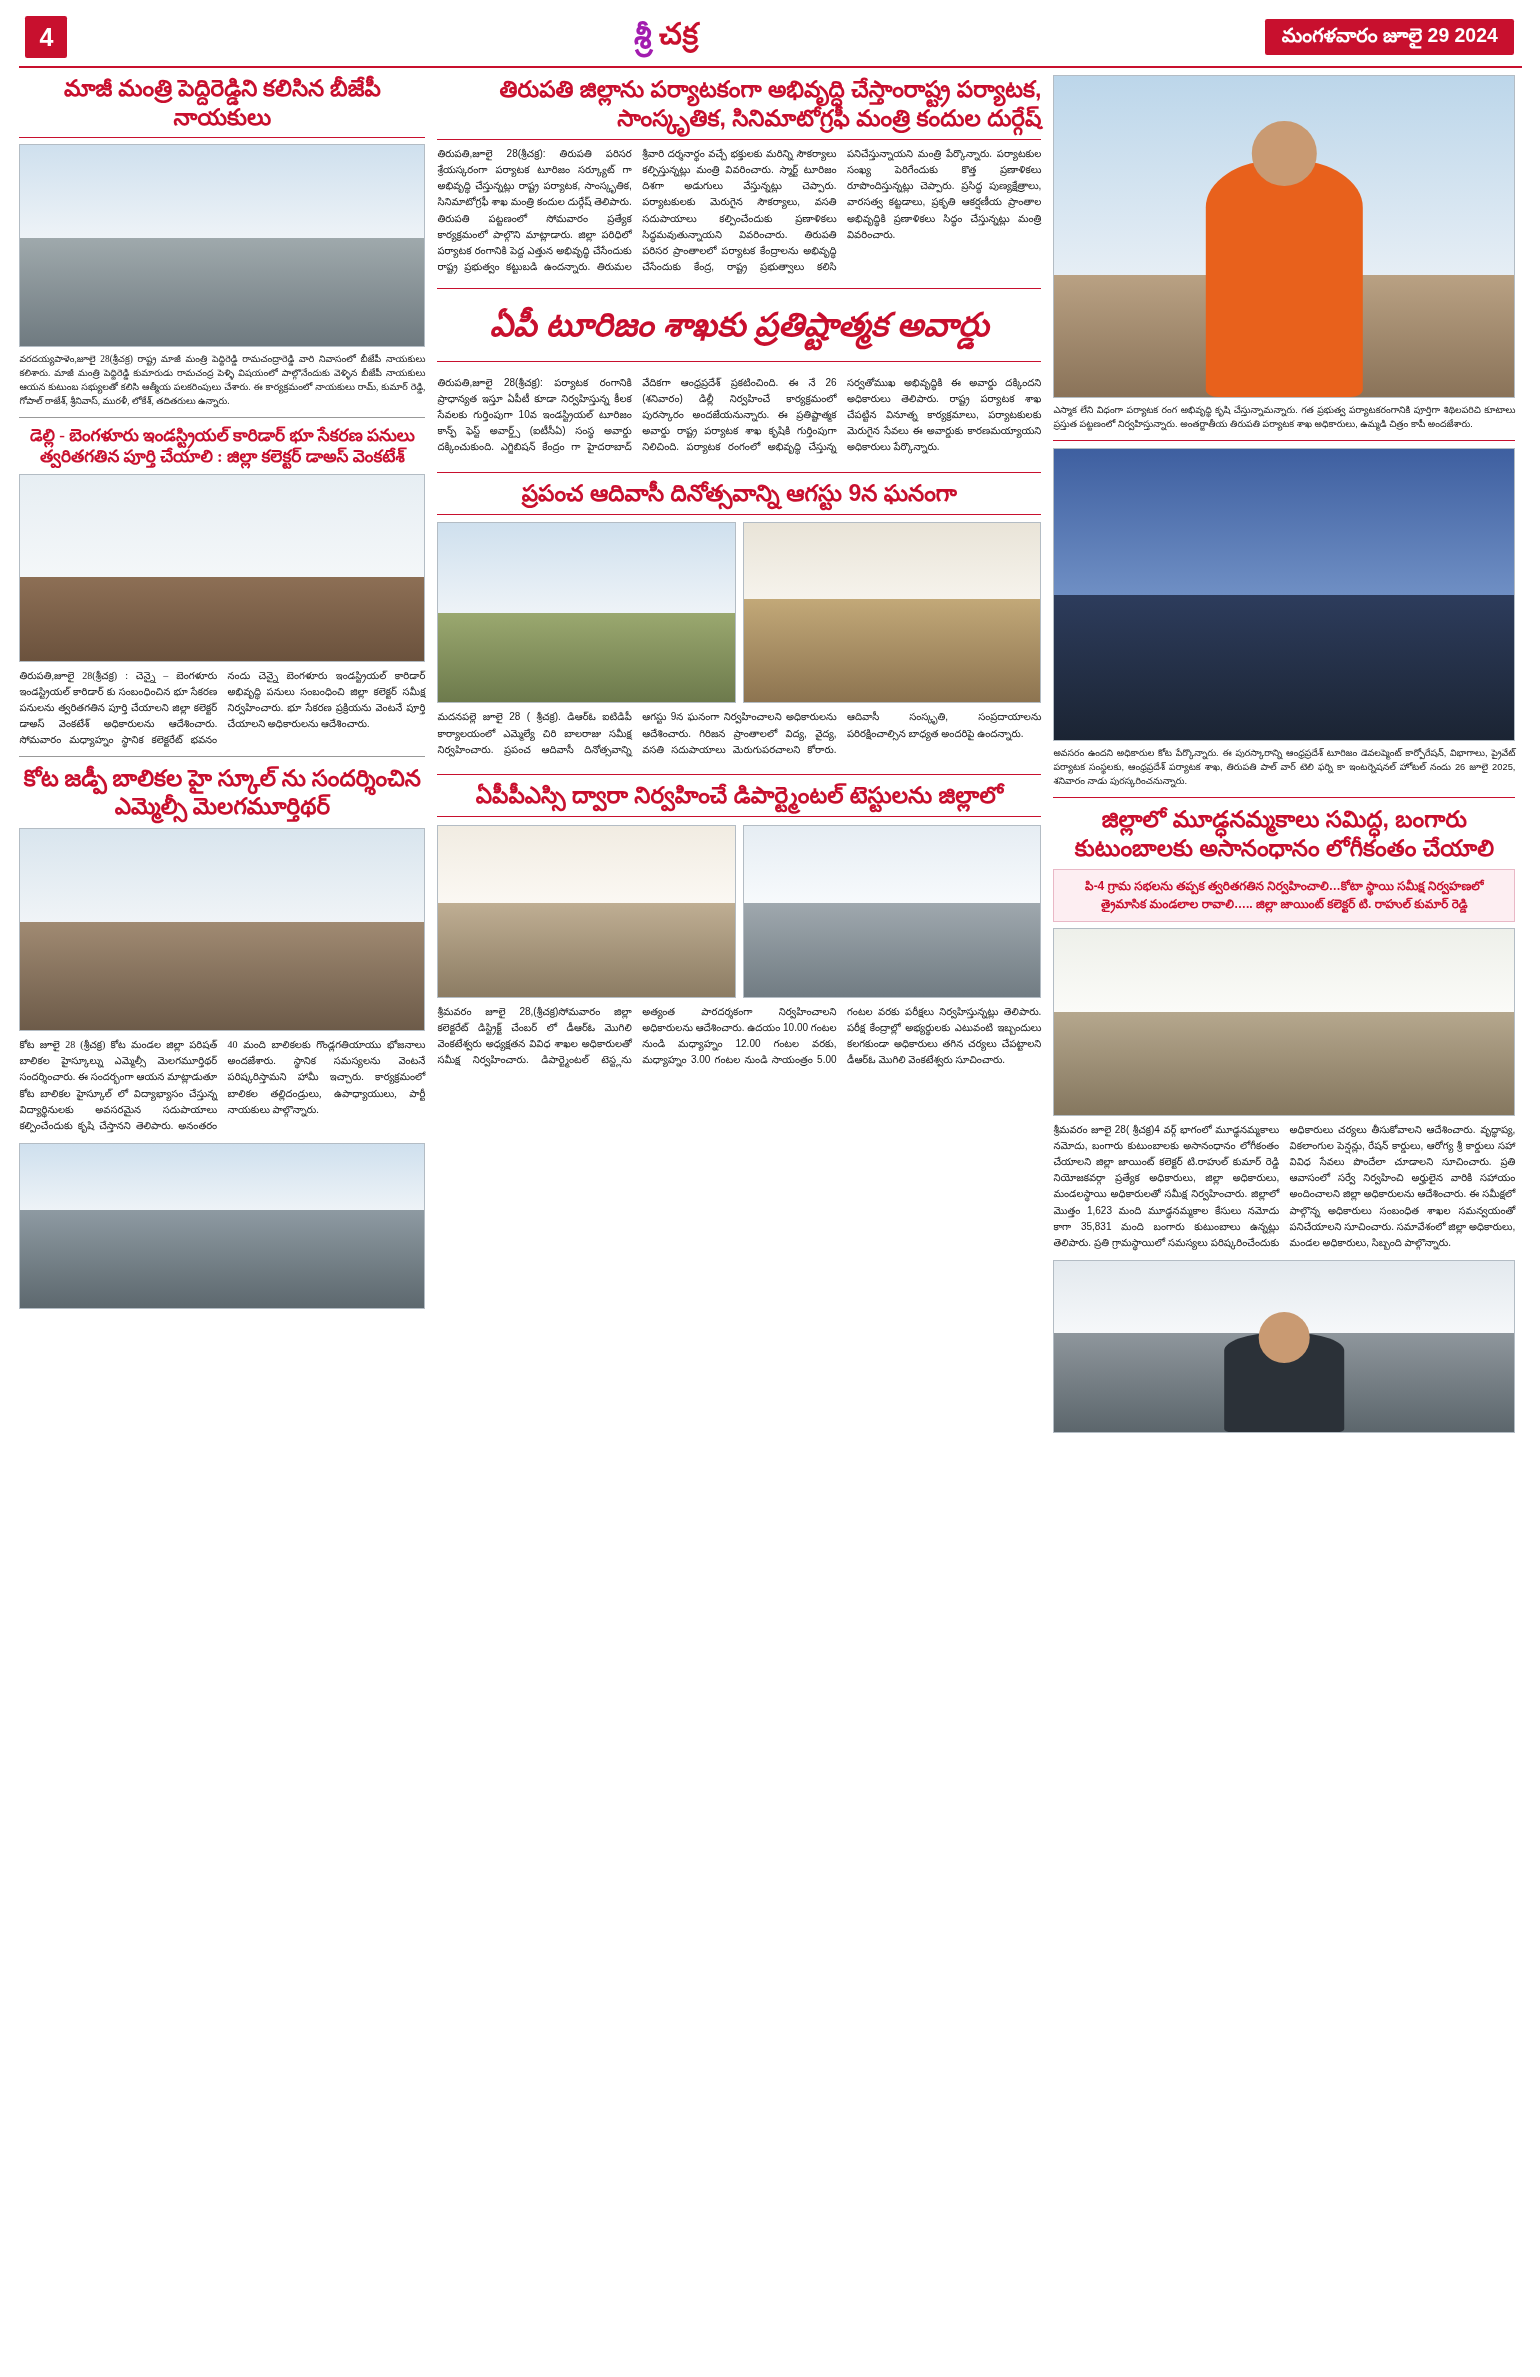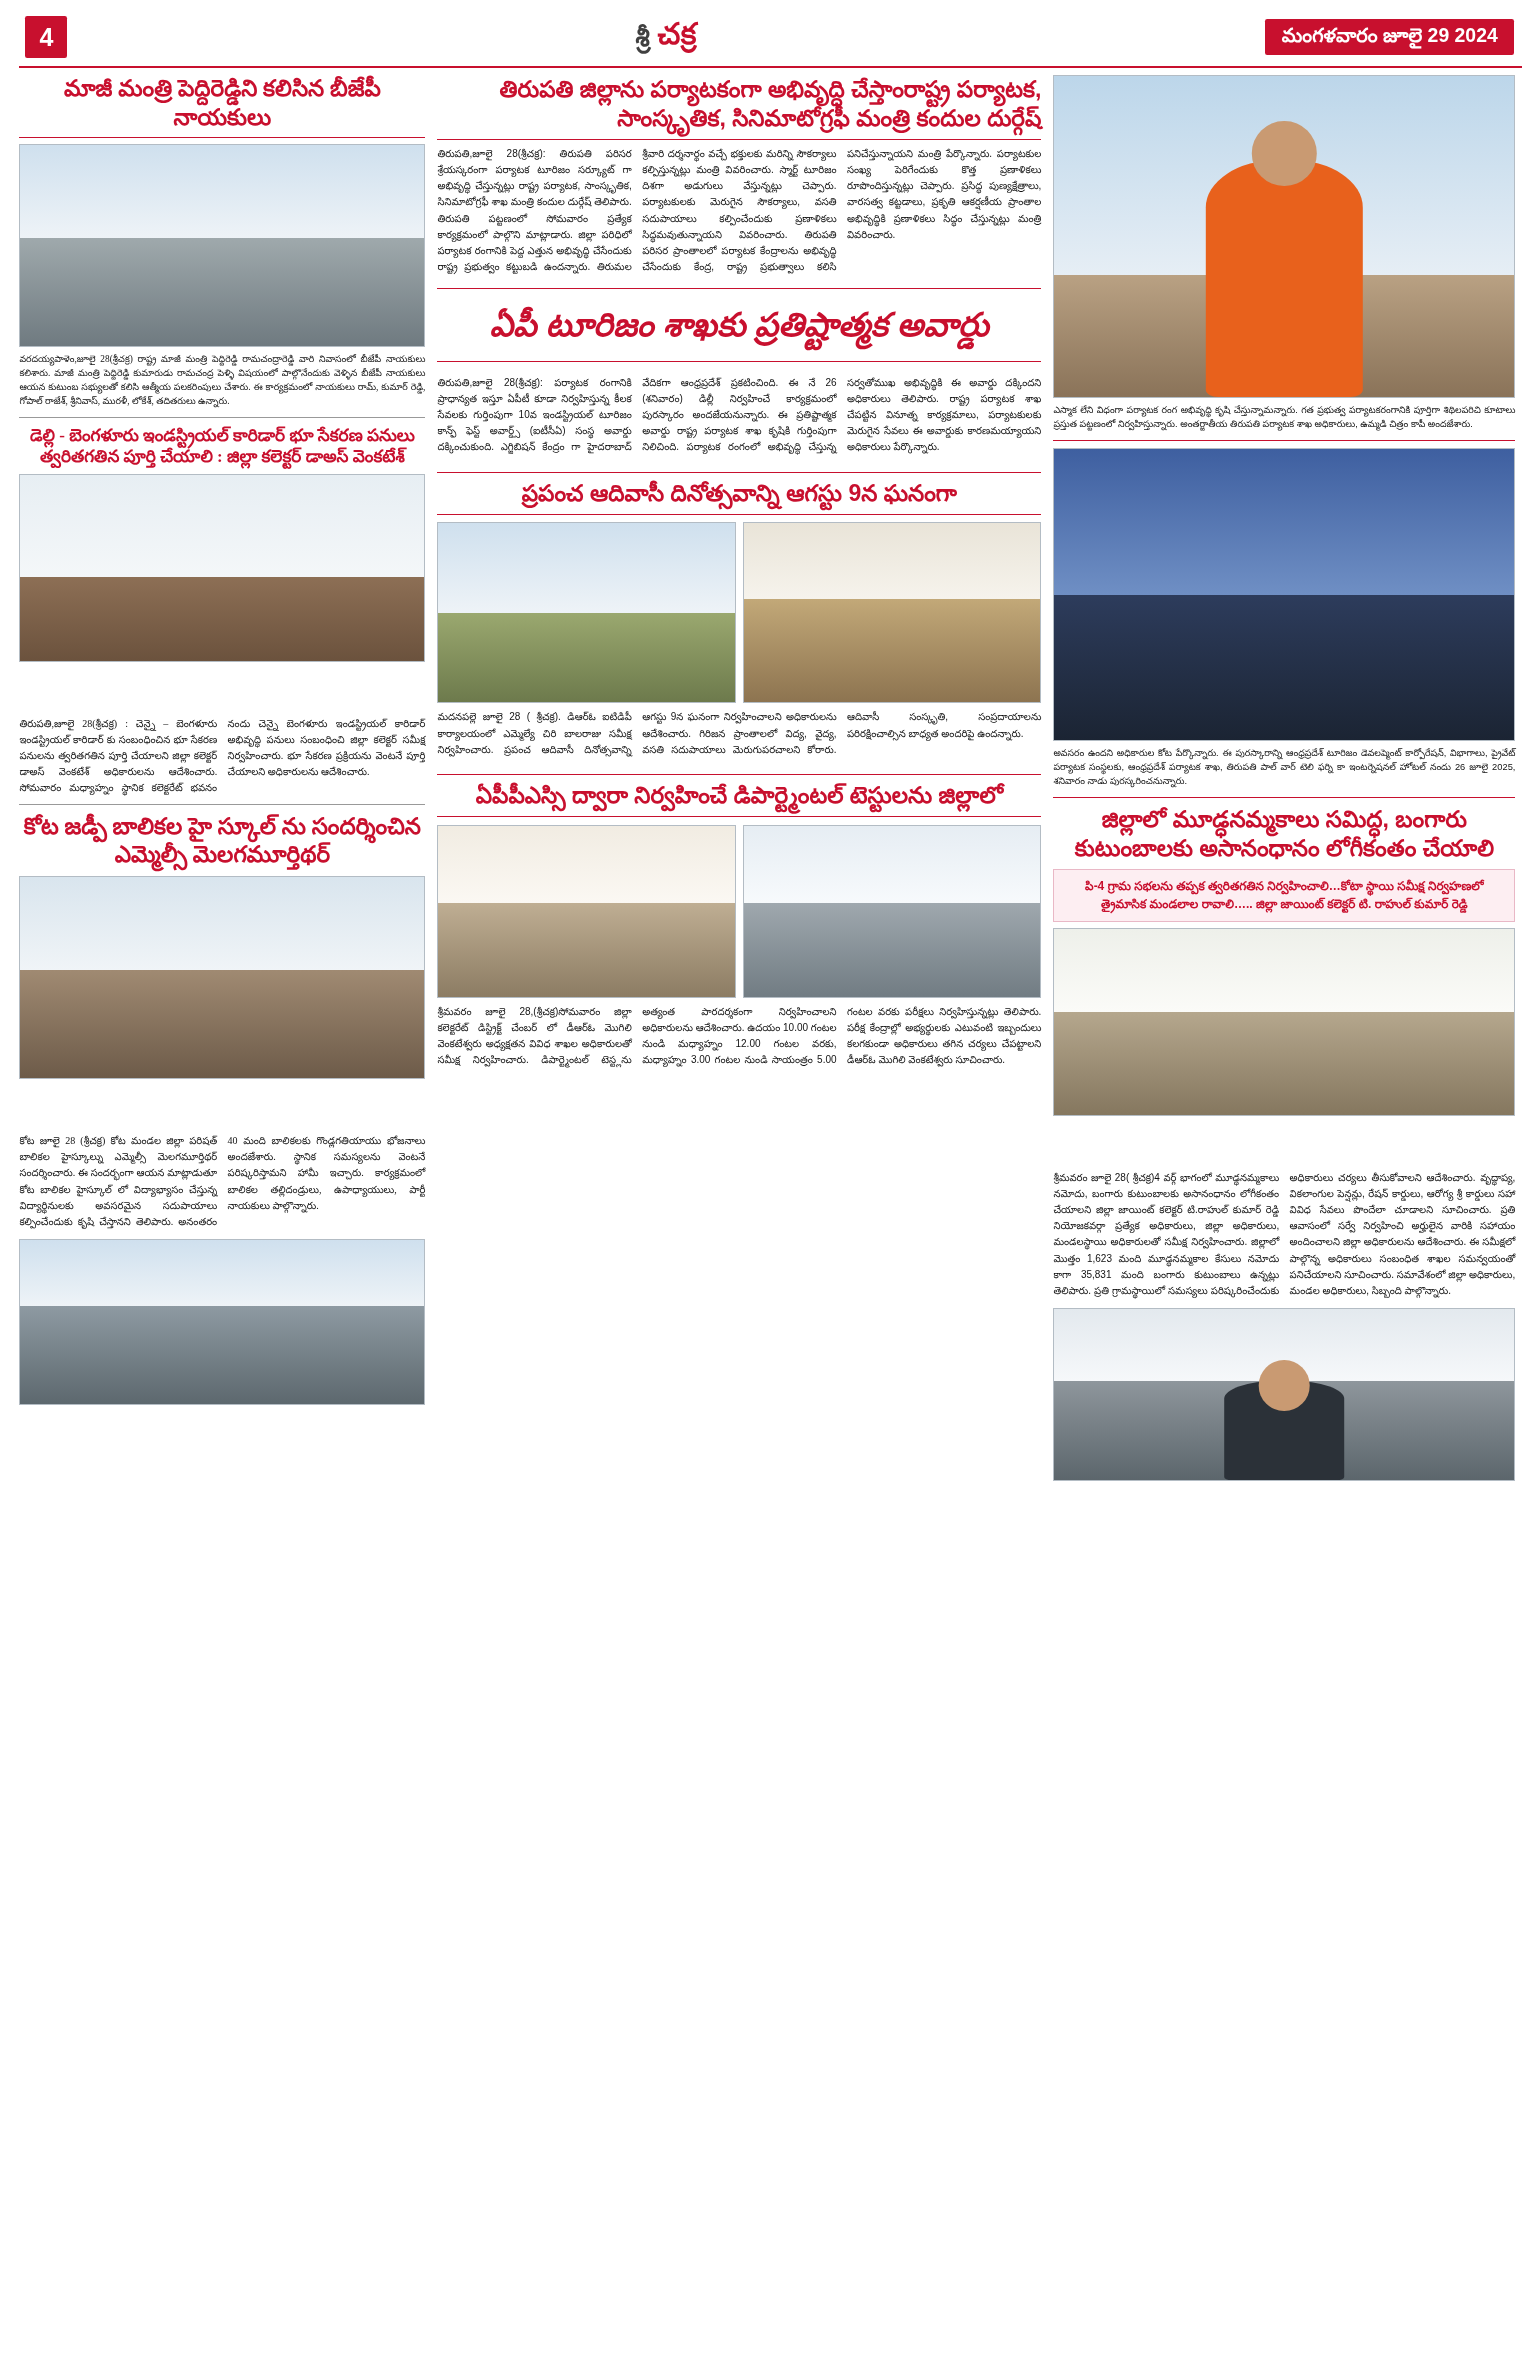--- a/index.html
+++ b/index.html
@@ -8,41 +8,41 @@
     width:1541px;min-height:2377px;background:#ffffff;margin:0 auto;position:relative;
     box-sizing:border-box;padding:16.4px 19.4px 19.4px 19.4px;
   }
   
   .masthead{display:flex;align-items:center;justify-content:space-between;border-bottom:2.2px solid #c8102e;padding-bottom:7.5px;margin-bottom:7.5px;}
   .page-num{
     width:42px;height:42px;background:#c8102e;color:#fff;font-weight:bold;font-size:25px;
     display:flex;align-items:center;justify-content:center;border-radius:2.2px;margin-left:6px;
   }
   .logo{flex:1;display:flex;align-items:center;justify-content:center;gap:7.5px;}
-  .logo .mark{color:#404040;font-size:26px;line-height:1;font-weight:bold;}
+  .logo .mark{color:#a21caf;font-size:32px;line-height:1;font-weight:bold;}
   .logo .word{color:#c8102e;font-size:30px;font-weight:bold;letter-spacing:0.7px;}
   .date-box{background:#c8102e;color:#fff;font-size:19.4px;font-weight:bold;padding:4.5px 16.4px;border-radius:2.2px;margin-right:7.5px;}
   
   .cols{display:flex;gap:12px;}
   .col-left{width:406px;flex:none;font-family:Liberation Serif, serif;}
   .col-mid{width:604px;flex:none;}
   .col-right{width:462px;flex:none;}
   .hr{border:0;border-top:0.7px solid #999;margin:7.5px 0;}
   .rule-red{border:0;border-top:1.5px solid #c8102e;margin:7.5px 0;}
   
   .hl{color:#c8102e;font-weight:bold;line-height:1.25;text-align:center;}
   .hl-lg{font-size:23px;}
   .hl-xl{font-size:33px;}
   .hl-md{font-size:23px;}
   .hl-sm{font-size:17px;}
   .hl-blue{color:#1b3c8c;}
   .hl-box{border-top:1.5px solid #c8102e;border-bottom:1.5px solid #c8102e;padding:6px 3px;margin:7.5px 0;}
   
   .body{font-size:10px;line-height:1.62;text-align:justify;color:#111;}
-  .body.cols2{column-count:2;column-gap:10.4px;margin-top:48px;}
+  .body.cols2{column-count:2;column-gap:10.4px;}
   .body.cols3{column-count:3;column-gap:10.4px;}
   
   .photo{background:#d7dde3;border:0.7px solid #b3bcc4;position:relative;overflow:hidden;}
   .photo .sky{position:absolute;left:0;right:0;top:0;height:46%;background:linear-gradient(#cfe0ee,#eef3f7);}
   .photo .ground{position:absolute;left:0;right:0;bottom:0;height:54%;background:linear-gradient(#9fa9ac,#6f7a80);}
   .photo .figs{position:absolute;left:0;right:0;bottom:0;height:62%;display:flex;align-items:flex-end;justify-content:space-around;padding:0 3%;}
   .fig{width:8%;background:#2b3138;border-radius:40% 40% 6% 6%/22% 22% 4% 4%;position:relative;}
   .fig::before{content:"";position:absolute;top:-18%;left:50%;transform:translateX(-50%);width:58%;padding-bottom:58%;background:#c99a72;border-radius:50%;}
   .fig.w{background:#e8e9ea;}
   .fig.o{background:#e06a1a;}

